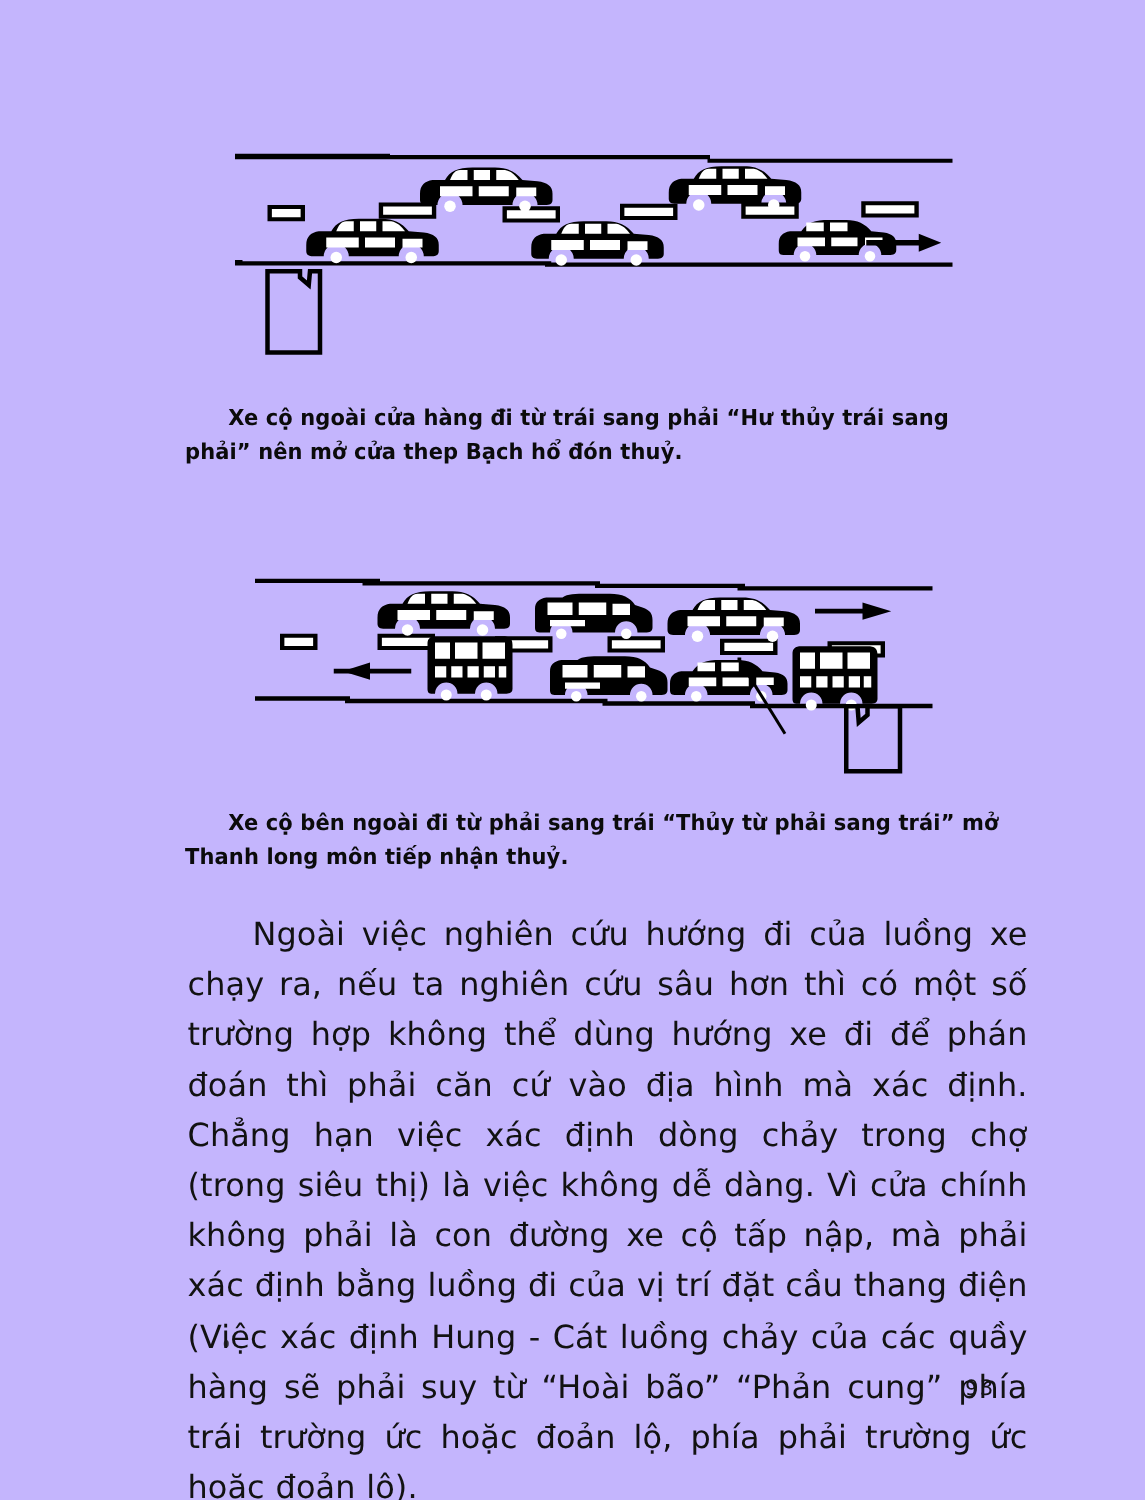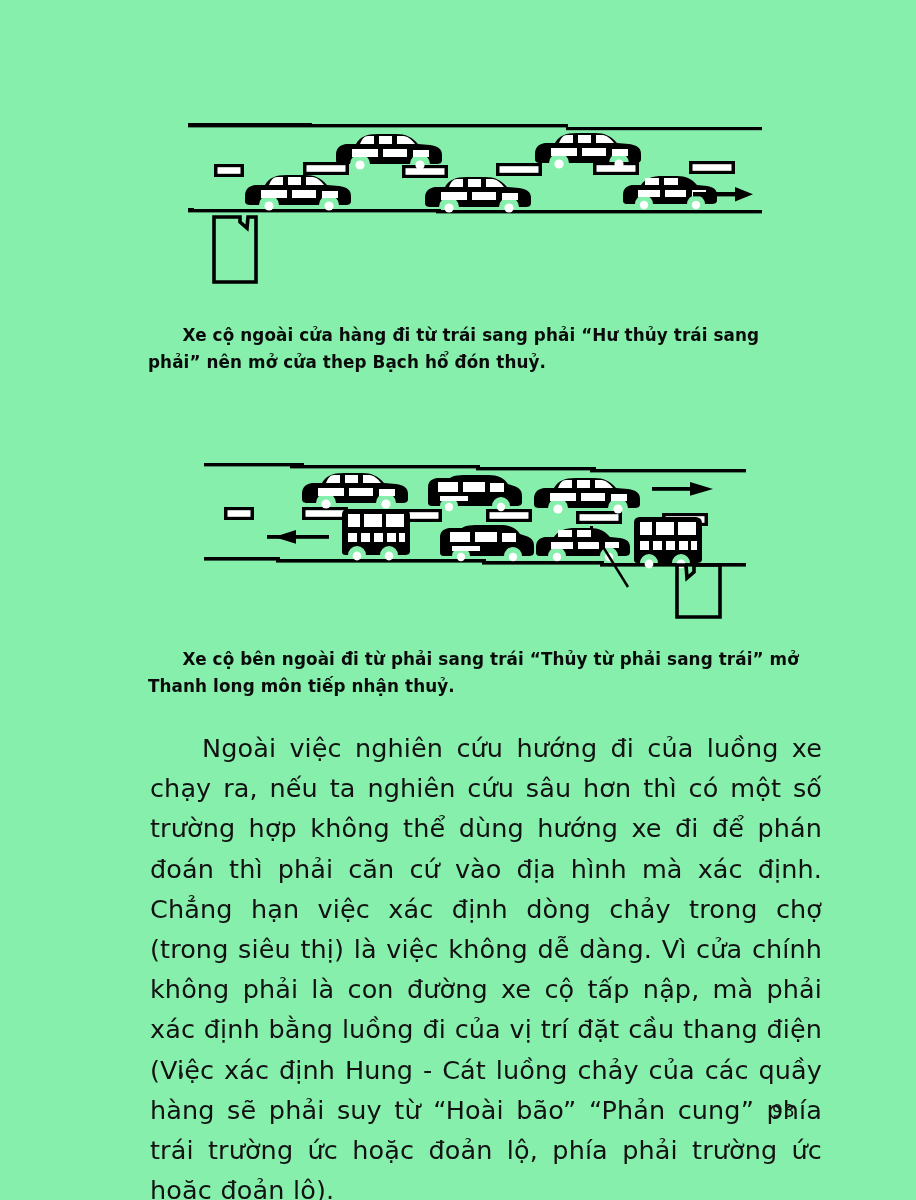--- a/index.html
+++ b/index.html
@@ -14,21 +14,21 @@
     position: relative;
     overflow: hidden;
     font-family: "DejaVu Sans", "Liberation Sans", sans-serif;
     color: #000000;
     -webkit-font-smoothing: antialiased;
   }
 
   .page {
     position: absolute;
     inset: 0;
-    background: #86efac;
+    background: #c4b5fd;
     padding-left: 40px;
   }
 
   
   .figure {
     position: absolute;
   }
   #figure-1 {
     left: 178px;
     top: 110px;

